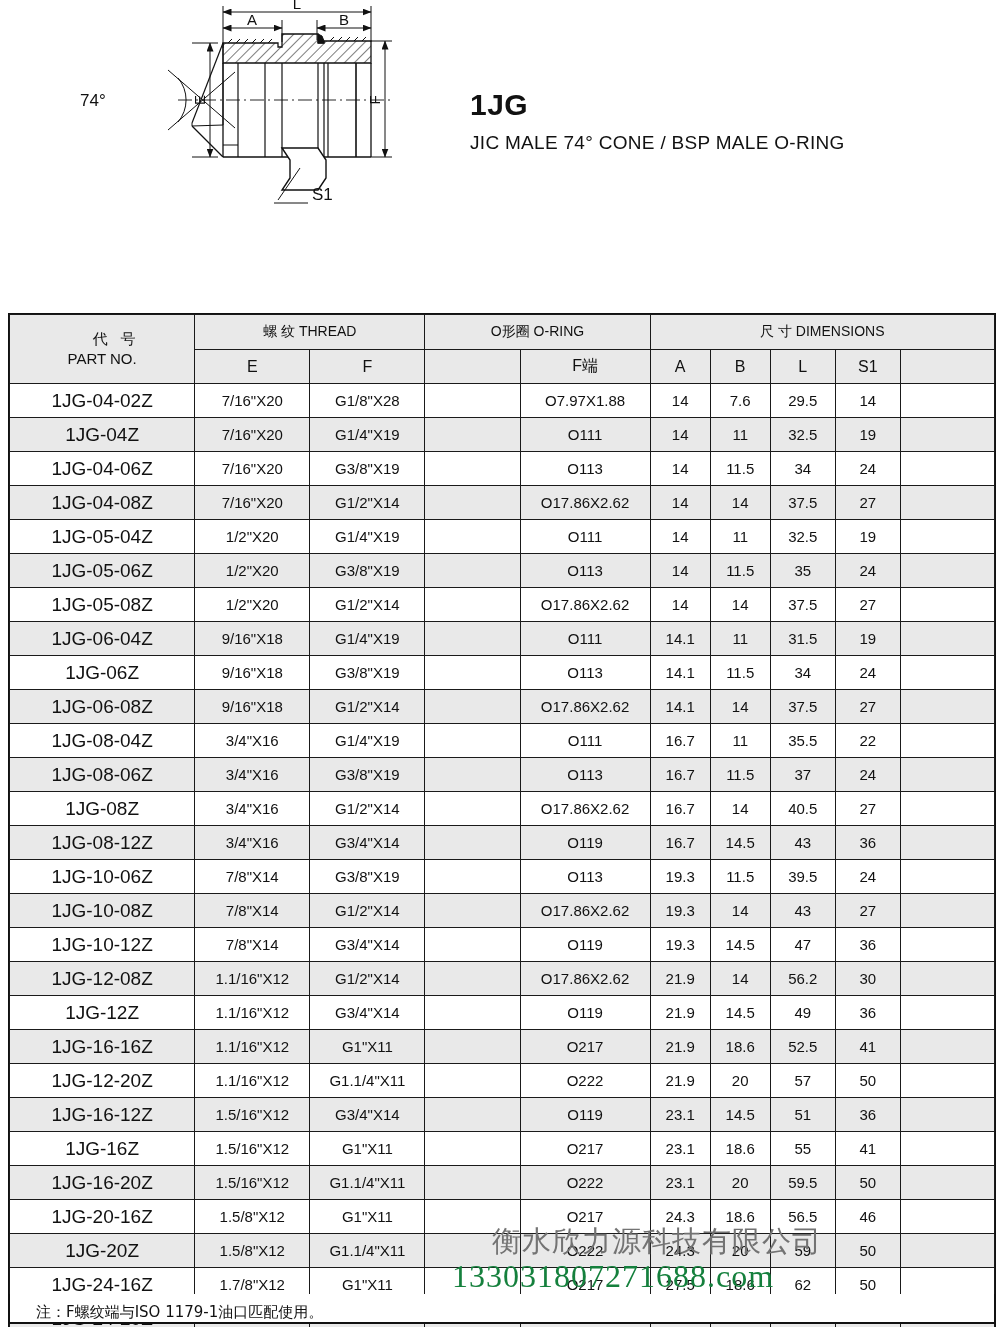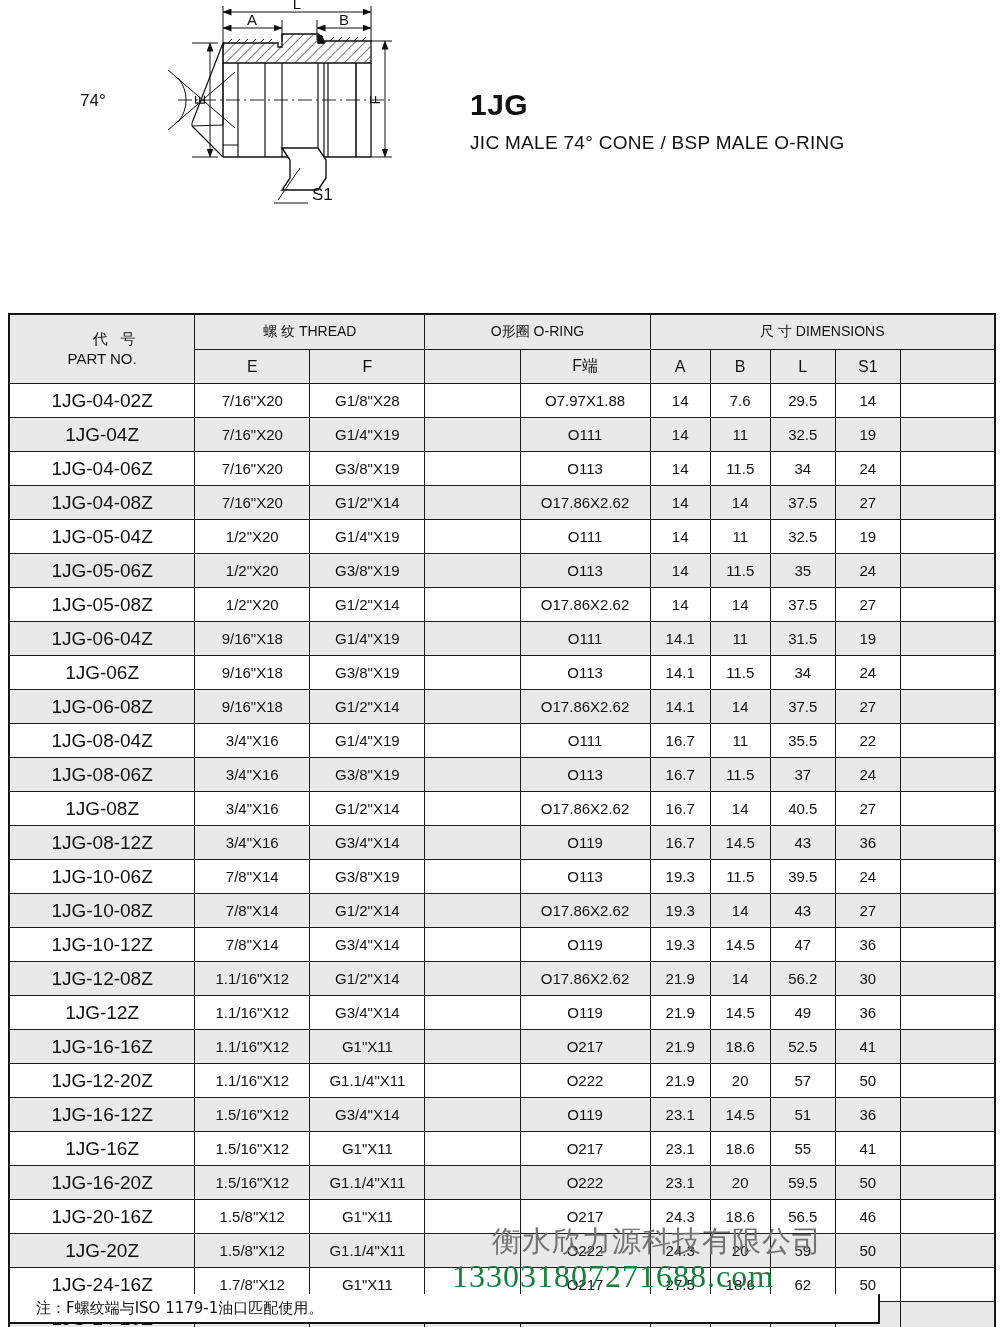--- a/index.html
+++ b/index.html
@@ -42,24 +42,24 @@
 
   tbody tr.alt td{background:#e9e9e9;}
   td.part{font-size:19px;margin-left:32px;}
 
   
   #table-wrap{border:2px solid #111;}
   table{margin:-1px;width:calc(984px + 2px);}
 
   
   #note{
-    position:absolute;left:8px;top:1294px;width:872px;height:30px;
+    position:absolute;left:8px;top:1294px;width:988px;height:30px;
     border:2px solid #111;border-top:none;
     box-sizing:border-box;
-    display:flex;align-items:center;
+    display:flex;align-items:flex-end;
     font-size:15px;
     padding-left:26px;
     background:#fff;
     font-family:"DejaVu Sans",sans-serif;
   }
   #note .gap{display:inline-block;width:14px;}
 
   
   #watermark{
     position:absolute;left:0;top:0;width:1000px;height:1327px;

